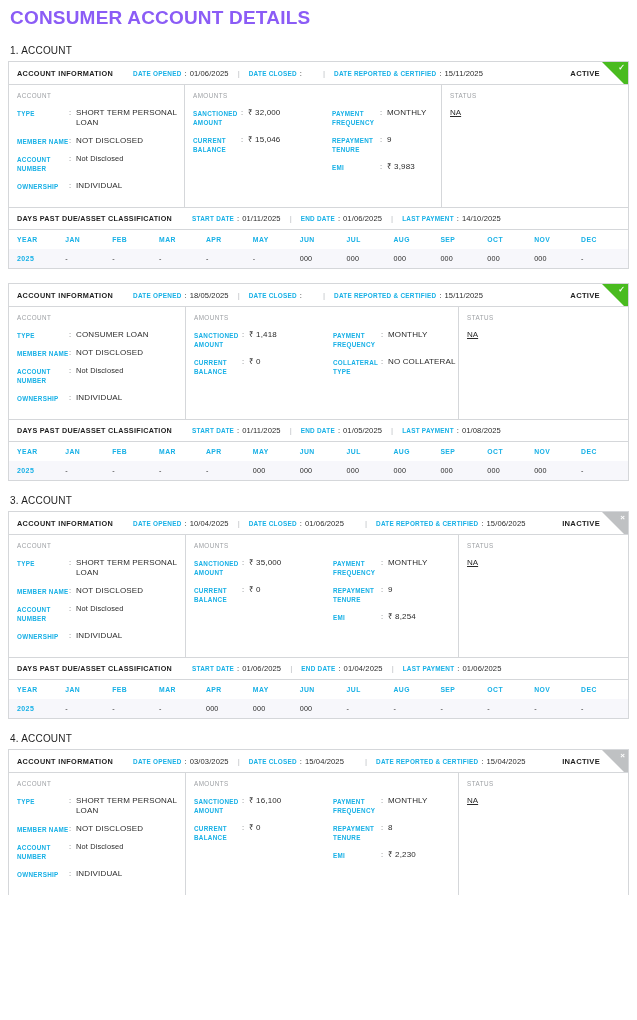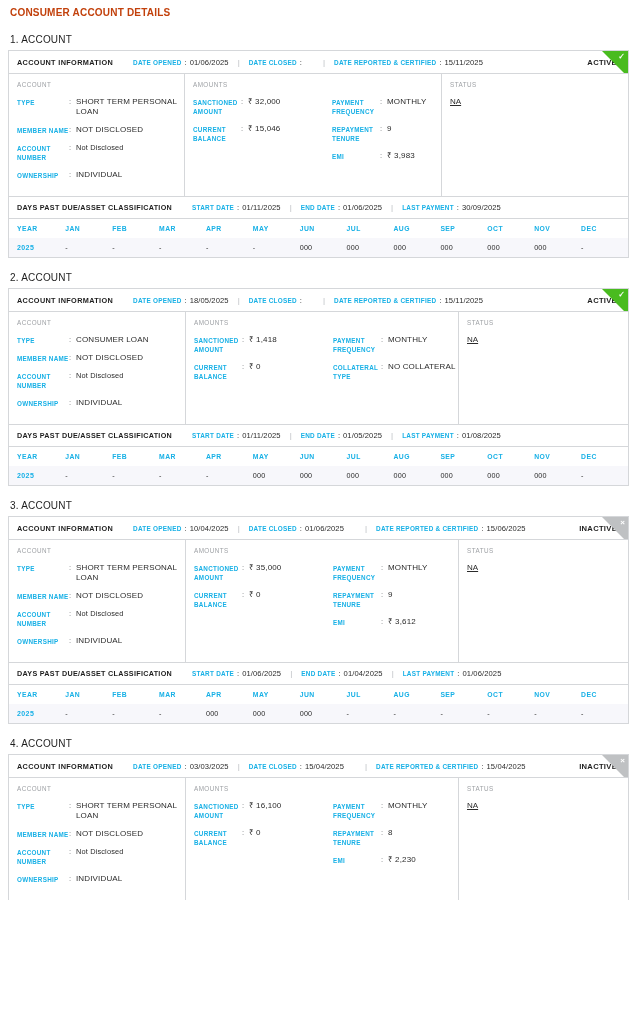--- a/index.html
+++ b/index.html
@@ -14,24 +14,24 @@
     color: #2b2b2b;
     -webkit-font-smoothing: antialiased;
   }
   .page {
     width: 637px;
     box-sizing: border-box;
     padding: 0 8px 0 8px;
     overflow: hidden;
   }
   .page-title {
-    font-size: 10px;
+    font-size: 19px;
     font-weight: bold;
     letter-spacing: 0.2px;
-    color: #c2410c;
+    color: #8b5cf6;
     margin: 4px 0 0 2px;
     padding-top: 3px;
   }
   .acct-block { margin-top: 14px; }
   .acct-block:first-of-type { margin-top: 16px; }
   .acct-heading {
     font-size: 10px;
     font-weight: normal;
     color: #1d1d1d;
     letter-spacing: 0.2px;
@@ -85,21 +85,21 @@
     padding: 0 1px;
   }
   .sp-20 { width: 20px; }
   .sp-8 { width: 8px; }
   .flexgap { flex: 1 1 auto; }
   .status-word {
     font-size: 7.6px;
     font-weight: bold;
     letter-spacing: 0.3px;
     color: #1d1d1d;
-    margin-right: 3px;
+    margin-right: 20px;
     white-space: nowrap;
   }
 
   
   .corner {
     position: absolute;
     top: 0;
     right: 0;
     width: 26px;
     height: 26px;
@@ -349,21 +349,21 @@
               <span class="fk">END DATE</span>
               <span class="colon">:</span>
               <span class="fv">01/06/2025</span>
             </div>
             <span class="sp-8"></span>
             <span class="vsep">|</span>
             <span class="sp-8"></span>
             <div class="info-field">
               <span class="fk">LAST PAYMENT</span>
               <span class="colon">:</span>
-              <span class="fv">30/09/2025</span>
+              <span class="fv">14/10/2025</span>
             </div>
           </div>
           <table class="dpd-table">
             <thead>
               <tr>
                 <th class="c-year">YEAR</th>
                 <th class="c-mon">JAN</th>
                 <th class="c-mon">FEB</th>
                 <th class="c-mon">MAR</th>
                 <th class="c-mon">APR</th>
@@ -391,21 +391,20 @@
                 <td class="c-mon">000</td>
                 <td class="c-mon">000</td>
                 <td class="c-mon">000</td>
                 <td class="c-mon">-</td>
               </tr>
             </tbody>
           </table>
         </div>
       </div>
       <div class="acct-block">
-        <div class="acct-heading">2. ACCOUNT</div>
         <div class="card">
           <div class="info-bar">
             <span class="info-title">ACCOUNT INFORMATION</span>
             <span class="sp-20"></span>
             <div class="info-field">
               <span class="fk">DATE OPENED</span>
               <span class="colon">:</span>
               <span class="fv">18/05/2025</span>
             </div>
             <span class="sp-8"></span>
@@ -631,21 +630,21 @@
                     <span class="v">MONTHLY</span>
                   </div>
                   <div class="kv">
                     <span class="k">REPAYMENT TENURE</span>
                     <span class="c">:</span>
                     <span class="v">9</span>
                   </div>
                   <div class="kv">
                     <span class="k">EMI</span>
                     <span class="c">:</span>
-                    <span class="v">₹ 3,612</span>
+                    <span class="v">₹ 8,254</span>
                   </div>
                 </div>
               </div>
             </div>
             <div class="col col-status">
               <div class="col-hd">STATUS</div>
               <div class="status-na">NA</div>
             </div>
           </div>
           <div class="dpd-bar">

